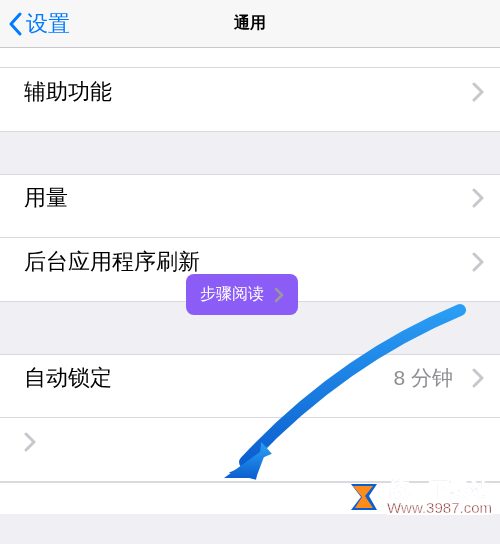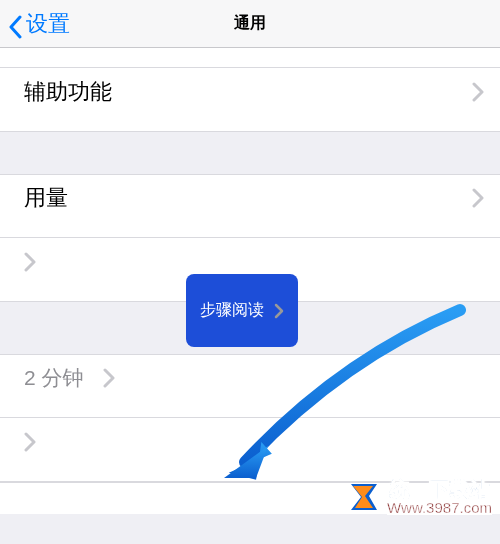--- a/index.html
+++ b/index.html
@@ -14,21 +14,21 @@
     .header {
       height: 48px;
       background: #f7f7f8;
       border-bottom: 1px solid #c8c8cc;
       display: flex;
       align-items: center;
       position: relative;
     }
     .back-button {
       display: flex;
-      align-items: flex-end;
+      align-items: center;
       padding-left: 8px;
       color: #007aff;
       font-size: 22px;
     }
     .back-chevron { margin-right: 4px; }
     .header-title {
       position: absolute;
       left: 50%;
       transform: translateX(-50%);
       font-size: 16px;
@@ -59,24 +59,24 @@
     .chevron {
       color: #c7c7cc;
     }
     .section-gap-sm { height: 42px; }
     .section-gap-lg { height: 52px; }
     .group-top { border-top: 1px solid #d9d9de; gap: 9px; }
     .tooltip {
       position: absolute;
       left: 186px;
       top: 274px;
-      background: #1d4ed8;
+      background: #8b5cf6;
       color: #fff;
       font-size: 16px;
-      padding: 26px 14px;
+      padding: 10px 14px;
       border-radius: 8px;
       display: flex;
       align-items: center;
       z-index: 10;
     }
     .tooltip .chev { margin-left: 10px; color:#999; }
     .arrow-svg {
       position: absolute;
       left: 220px;
       top: 300px;
@@ -135,29 +135,31 @@
 
 <div class="section-gap-sm"></div>
 
 <div class="cell group-top">
   <span class="cell-label">用量</span>
   <svg class="chevron" width="12" height="20" viewBox="0 0 12 20">
       <polyline points="2,2 10,10 2,18" fill="none" stroke="#c7c7cc" stroke-width="3" stroke-linecap="round" stroke-linejoin="round"></polyline>
     </svg>
 </div>
 <div class="cell">
+  <span class="cell-label">后台应用程序刷新</span>
   <svg class="chevron" width="12" height="20" viewBox="0 0 12 20">
       <polyline points="2,2 10,10 2,18" fill="none" stroke="#c7c7cc" stroke-width="3" stroke-linecap="round" stroke-linejoin="round"></polyline>
     </svg>
 </div>
 
 <div class="section-gap-lg"></div>
 
 <div class="cell group-top">
-  <span class="cell-value">2 分钟</span>
+  <span class="cell-label">自动锁定</span>
+  <span class="cell-value">8 分钟</span>
   <svg class="chevron" width="12" height="20" viewBox="0 0 12 20">
       <polyline points="2,2 10,10 2,18" fill="none" stroke="#c7c7cc" stroke-width="3" stroke-linecap="round" stroke-linejoin="round"></polyline>
     </svg>
 </div>
 <div class="cell">
   <svg class="chevron" width="12" height="20" viewBox="0 0 12 20">
       <polyline points="2,2 10,10 2,18" fill="none" stroke="#c7c7cc" stroke-width="3" stroke-linecap="round" stroke-linejoin="round"></polyline>
     </svg>
 </div>
 

